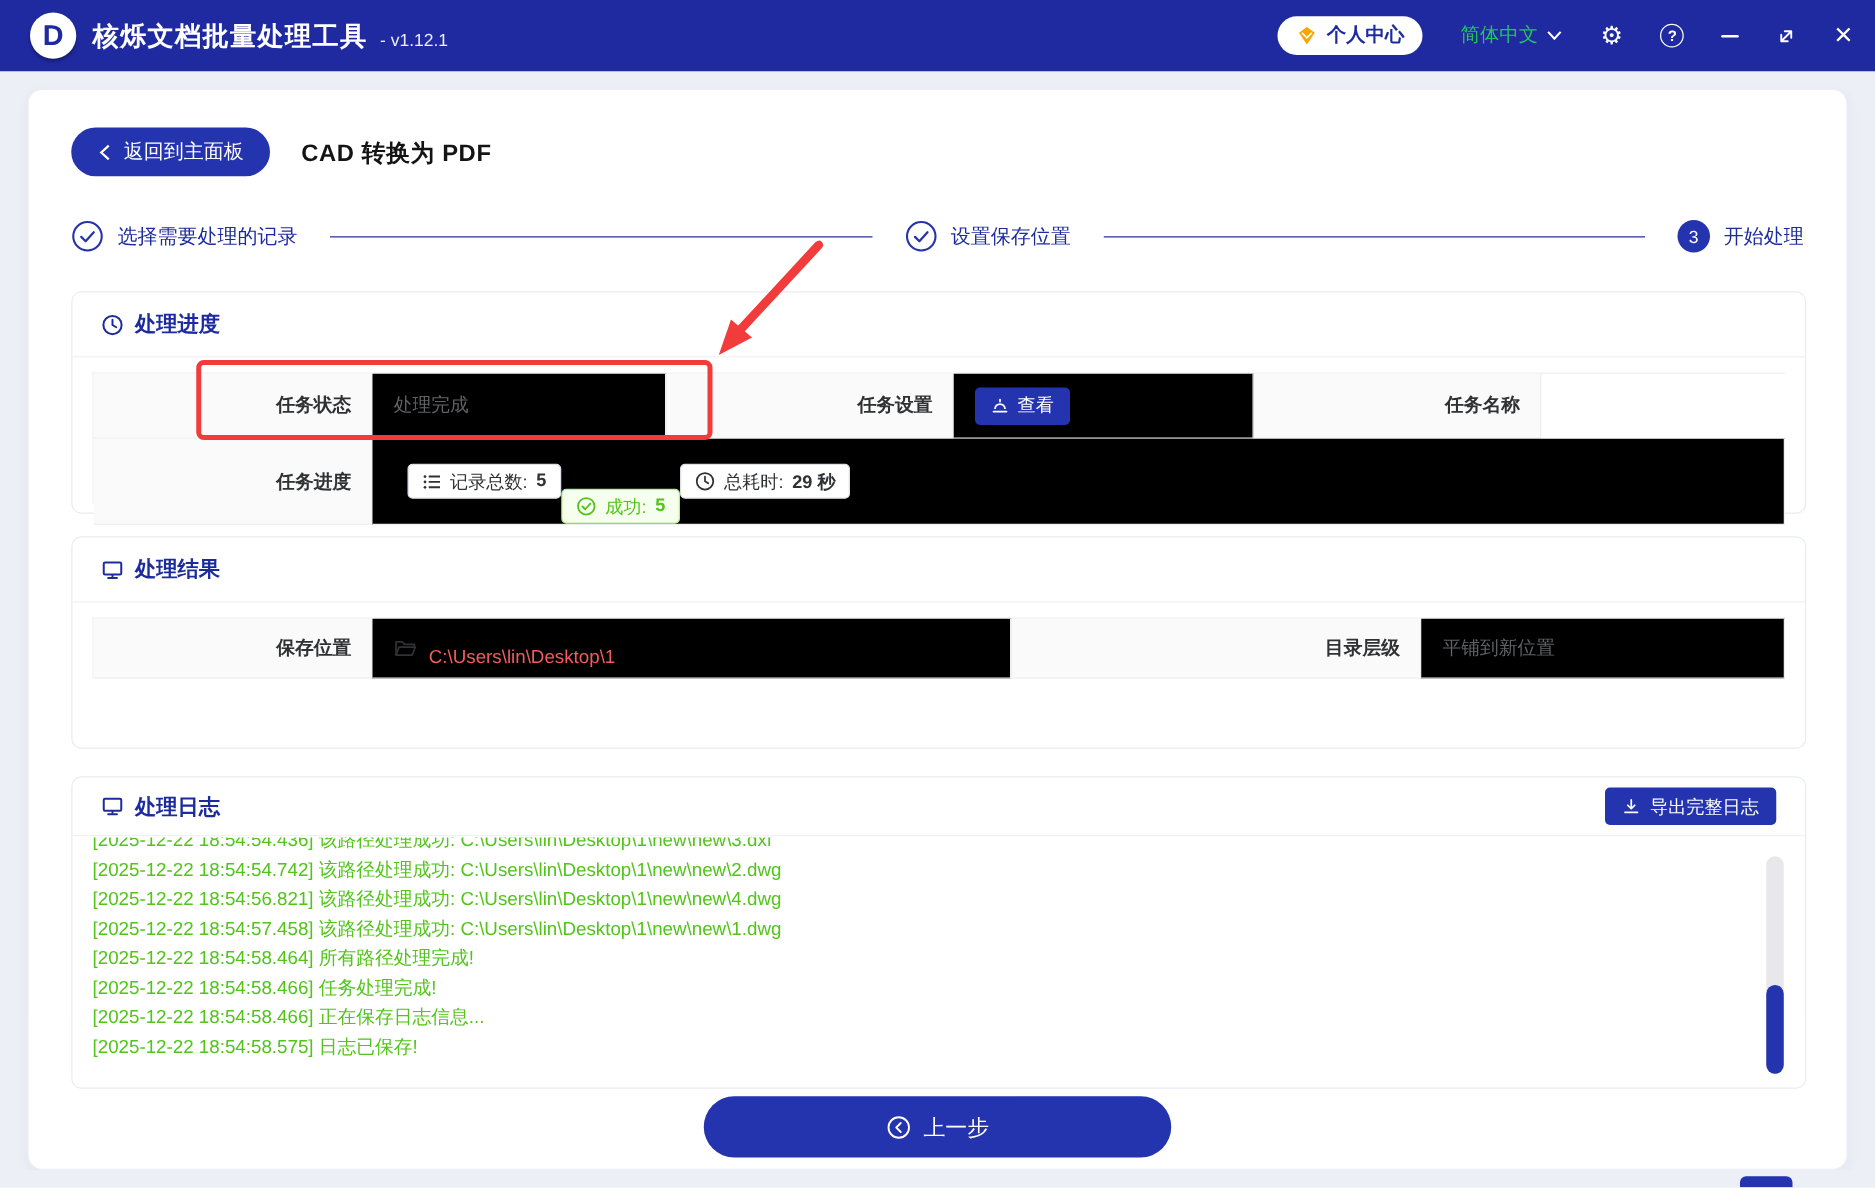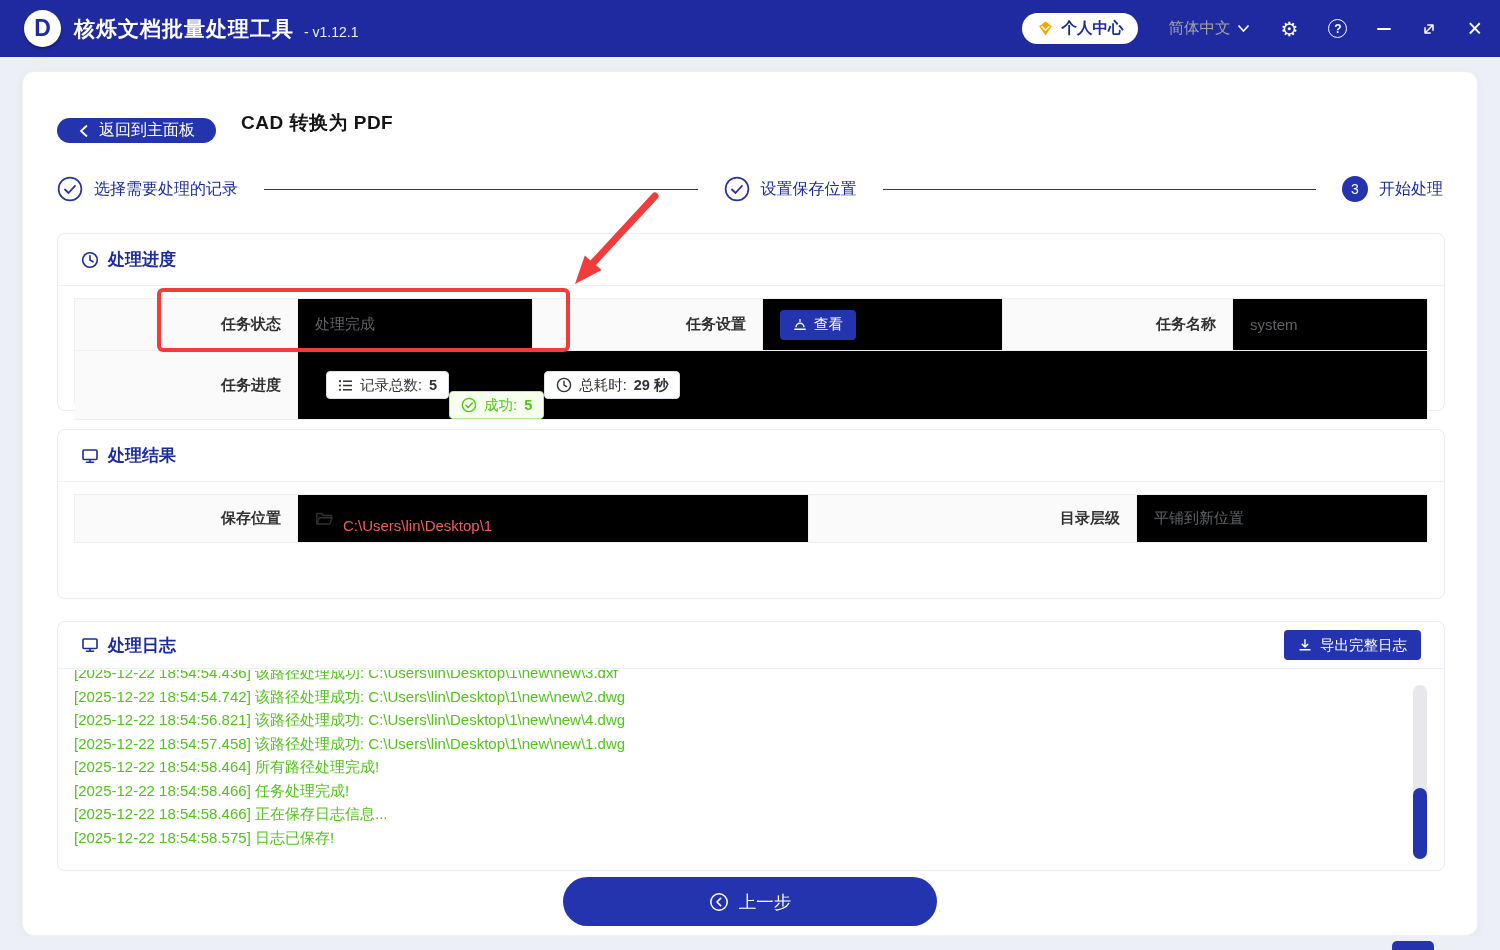--- a/index.html
+++ b/index.html
@@ -10,35 +10,35 @@
   .titlebar { position:absolute; left:0; top:0; width:1500px; height:57px; background:#1f2aa0;
     display:flex; align-items:center; padding:0 18px 0 24px; }
   .logo { width:37px; height:37px; border-radius:50%; background:#fff; color:#1f2aa0;
     display:flex; align-items:center; justify-content:center; font-weight:700; font-size:23px;
     box-shadow:0 2px 3px rgba(0,0,0,.35); }
   .app-title { color:#fff; font-size:21px; font-weight:700; margin-left:13px; letter-spacing:1px; }
   .app-version { color:rgba(255,255,255,.92); font-size:14px; margin-left:10px; margin-top:6px; }
   .tb-right { margin-left:auto; display:flex; align-items:center; gap:30px; }
   .user-pill { height:31px; border-radius:16px; background:#fff; display:flex; align-items:center;
     gap:7px; padding:0 15px; color:#1c2b9e; font-size:15.5px; font-weight:600; cursor:pointer; }
-  .lang { display:flex; align-items:center; gap:7px; color:#a3a3a3; font-size:15.5px; cursor:pointer; }
+  .lang { display:flex; align-items:center; gap:7px; color:#22c55e; font-size:15.5px; cursor:pointer; }
   .tb-icon { color:#fff; display:flex; align-items:center; justify-content:center; cursor:pointer; }
   .gear { font-size:20px; line-height:1; }
   .help-circle { width:19px; height:19px; border:1.6px solid #fff; border-radius:50%;
     font-size:12px; font-weight:700; display:flex; align-items:center; justify-content:center; }
   .min-bar { width:14px; height:2px; background:#fff; border-radius:1px; }
   .close-x { font-size:25px; line-height:1; font-weight:400; }
 
   
   .card { position:absolute; left:22px; top:71px; width:1456px; height:865px; background:#fff;
     border:1px solid #eef0f6; border-radius:12px; box-shadow:0 3px 10px rgba(30,42,160,.05); }
 
-  .back-btn { position:absolute; left:34px; top:30px; height:25px; border-radius:20px;
+  .back-btn { position:absolute; left:34px; top:30px; height:39px; border-radius:20px;
     background:#2433ae; color:#fff; display:flex; align-items:center; gap:9px; padding:0 21px;
-    font-size:16px; cursor:pointer;margin-top:16px; }
+    font-size:16px; cursor:pointer; }
   .page-title { position:absolute; left:218px; top:38px; font-size:19px; font-weight:700;
     color:#141414; letter-spacing:.5px; }
 
   
   .steps { position:absolute; left:34px; right:34px; top:100px; height:34px;
     display:flex; align-items:center; }
   .step { display:flex; align-items:center; gap:11px; }
   .step-label { font-size:16px; color:#1c2b9e; }
   .step-num { width:26px; height:26px; border-radius:50%; background:#2433ae; color:#fff;
     font-size:14px; display:flex; align-items:center; justify-content:center; }
@@ -196,21 +196,20 @@
             <div class="view-btn">
               <svg width="14" height="14" viewBox="0 0 14 14">
                 <path d="M3 9.2 a4 4 0 0 1 8 0" fill="none" stroke="#fff" stroke-width="1.4"></path>
                 <line x1="1.8" y1="11.2" x2="12.2" y2="11.2" stroke="#fff" stroke-width="1.4" stroke-linecap="round"></line>
                 <line x1="7" y1="1.6" x2="7" y2="3.2" stroke="#fff" stroke-width="1.4" stroke-linecap="round"></line>
               </svg>
               <span>查看</span>
             </div>
           </div>
           <div class="cell tl">任务名称</div>
-          <div class="cell tv">system</div>
         </div>
         <div class="trow row52 g-prog-2">
           <div class="cell tl">任务进度</div>
           <div class="cell tv badges" style="padding-left:28px;">
             <div class="badge">
               <svg width="15" height="15" viewBox="0 0 15 15">
                 <circle cx="2" cy="3.2" r="1.1" fill="#303133"></circle>
                   <circle cx="2" cy="7.5" r="1.1" fill="#303133"></circle>
                   <circle cx="2" cy="11.8" r="1.1" fill="#303133"></circle>
                 <line x1="5" y1="3.2" x2="14" y2="3.2" stroke="#303133" stroke-width="1.5"></line>

